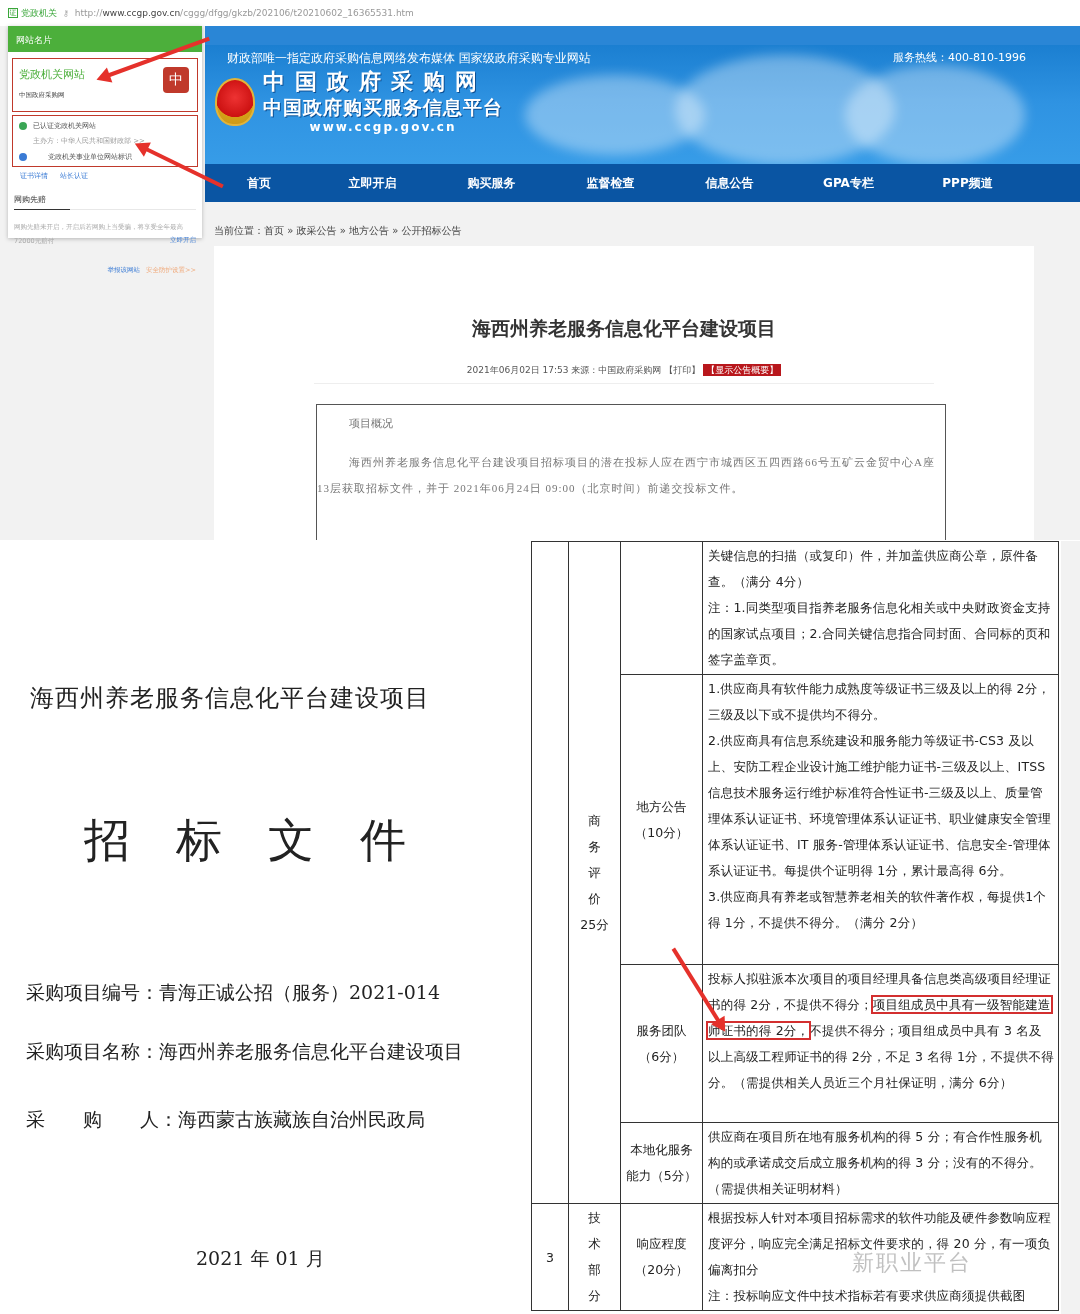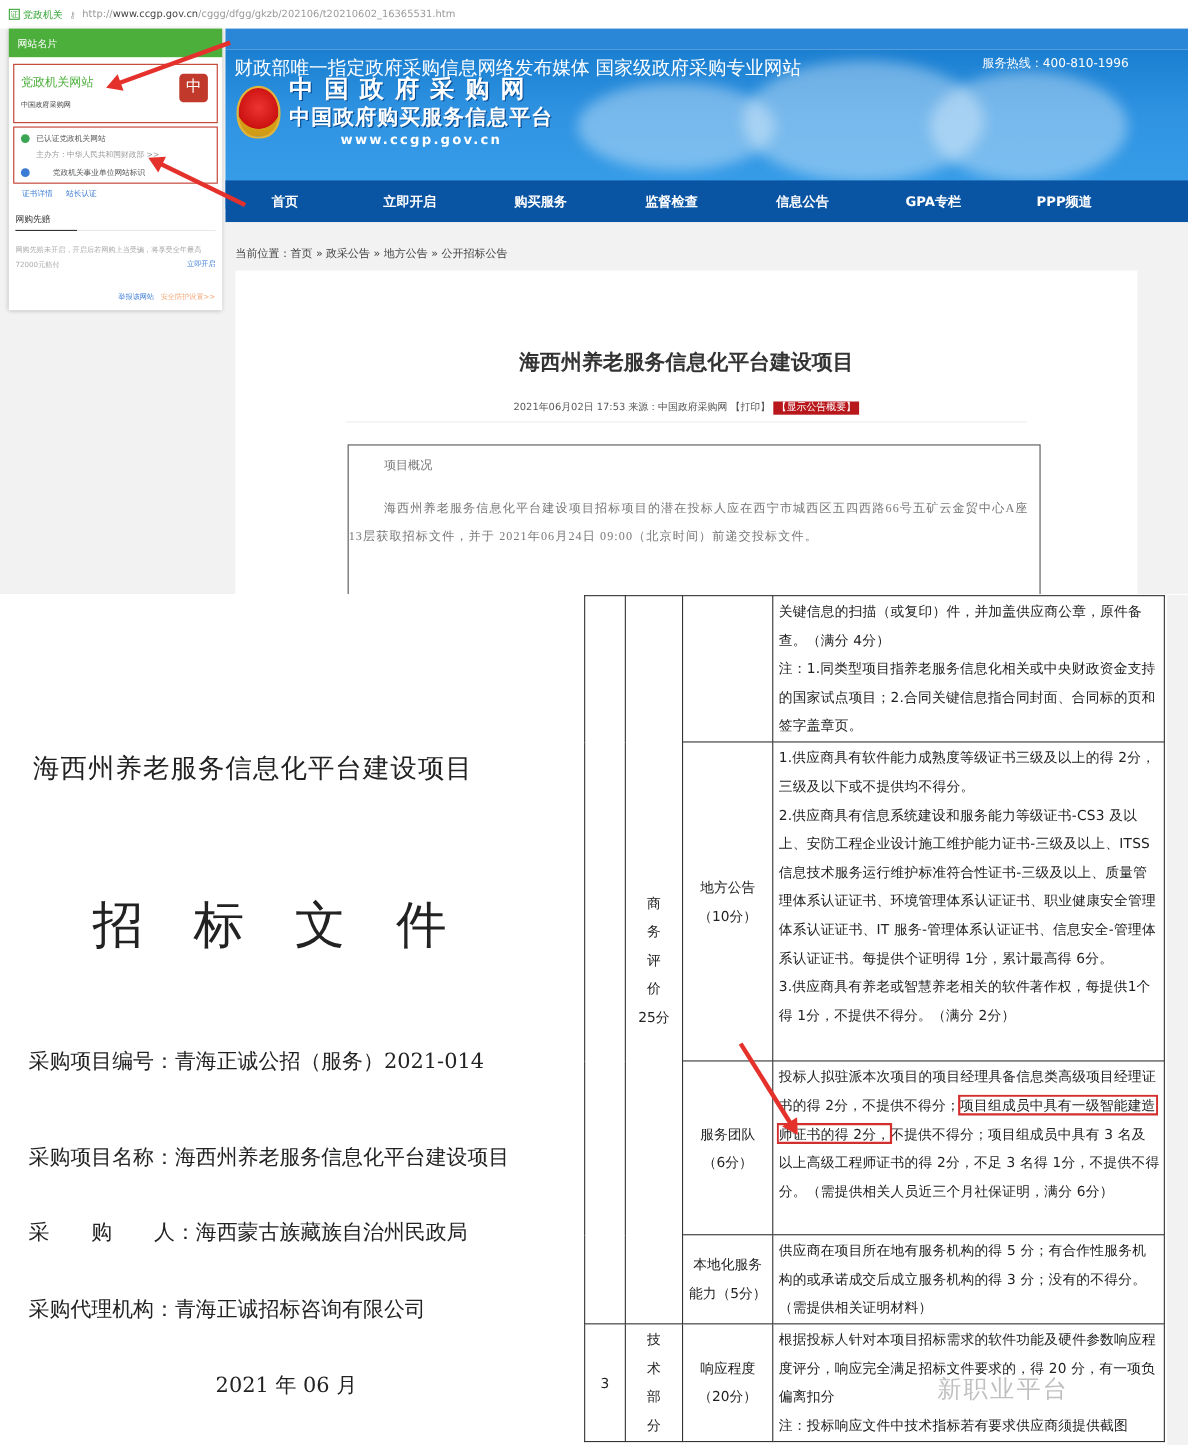--- a/index.html
+++ b/index.html
@@ -12,21 +12,21 @@
   .addrbar .cert { display:flex; align-items:center; color:#3aa63a; gap:3px; }
   .addrbar .cert .box { width:10px; height:10px; border:1px solid #3aa63a; font-size:7px; line-height:8px; text-align:center; }
   .addrbar .key { color:#aaa; margin: 0 6px; font-size: 8px; }
   .addrbar .url { color:#999; }
   .addrbar .url b { color:#444; font-weight: normal; }
 
   .site { position: absolute; left: 205px; top: 26px; width: 875px; height: 514px; }
   .site-top { position:absolute; left:0; top:19px; width:875px; height:145px; background: linear-gradient(180deg,#1b7fd1 0%,#2f93e2 40%,#3aa0ea 100%); }
   .site-top .cloud { position:absolute; border-radius:50%; background: rgba(255,255,255,0.35); filter: blur(6px); }
   .site-strip { position:absolute; left:0; top:0; width:875px; height:19px; background:#2a86d6; }
-  .tagline { position:absolute; left:8px; top:24px; font-size:17px; color:#fff; }
+  .tagline { position:absolute; left:22px; top:24px; font-size:12px; color:#fff; }
   .hotline { position:absolute; right:54px; top:24px; font-size:11px; color:#fff; }
   .logo { position:absolute; left:10px; top:60px; display:flex; align-items:center; gap:8px; }
   .emblem { width:40px; height:48px; border-radius: 50% 50% 45% 45%; background: radial-gradient(circle at 50% 40%, #e33 0%, #c11 60%, #d4a017 62%, #c8941a 100%); border: 2px solid #e2b43a; }
   .logo-text { color:#fff; font-weight:bold; }
   .logo-text .l1 { font-size:22px; letter-spacing:10px; line-height:26px; text-shadow: 1px 1px 0 #0b4e93; }
   .logo-text .l2 { font-size:19px; letter-spacing:1px; line-height:24px; text-shadow: 1px 1px 0 #0b4e93; }
   .logo-text .l3 { font-size:12px; letter-spacing:2px; text-align:center; line-height:16px; }
 
   .navbar { position:absolute; left:0; top:138px; width:875px; height:38px; background:#0a55a3; display:flex; align-items:center; }
   .navbar .nav-item { color:#fff; font-size:12px; font-weight:bold; width:119px; text-align:center; }
@@ -37,21 +37,21 @@
   .paper { position:absolute; left:9px; top:44px; width:820px; height:300px; background:#fff; }
   .article-title { position:absolute; left:0; width:820px; top:70px; text-align:center; font-size:19px; font-weight:bold; color:#333; }
   .meta { position:absolute; left:0; width:820px; top:118px; text-align:center; font-size:9px; color:#555; }
   .meta .badge { background:#b8171c; color:#fff; padding:1px 3px; margin-left:3px;margin-top:41px; }
   .meta-rule { position:absolute; left:100px; top:137px; width:620px; height:1px; background:#eee; }
   .summary { position:absolute; left:102px; top:158px; width:630px; height:146px; border:1px solid #555; padding:8px 0 0 0; font-family: Liberation Serif, serif; font-size:11px; color:#777; }
   .summary .h { padding-left:32px; line-height:20px; }
   .summary p { line-height:26px; text-indent:32px; margin-top:16px; letter-spacing:1px; }
 
   
-  .popup { position:absolute; left:8px; top:26px; width:194px; height:256px; background:#fff; box-shadow: 0 1px 4px rgba(0,0,0,0.25); font-size:7px; color:#555; }
+  .popup { position:absolute; left:8px; top:26px; width:194px; height:212px; background:#fff; box-shadow: 0 1px 4px rgba(0,0,0,0.25); font-size:7px; color:#555; }
   .popup .hdr { height:26px; background:#4caf3b; color:#fff; font-size:9px; padding:8px 0 0 8px; }
   .popup .box1 { position:absolute; left:4px; top:32px; width:186px; height:54px; border:1.5px solid #c0392b; }
   .popup .box1 .name { position:absolute; left:6px; top:8px; color:#4caf3b; font-size:11px; }
   .popup .box1 .sub { position:absolute; left:6px; top:32px; font-size:6.5px; color:#444; }
   .popup .box1 .seal { position:absolute; right:8px; top:8px; width:26px; height:26px; background:#c0392b; border-radius:4px; color:#fff; font-size:14px; text-align:center; line-height:24px; }
   .popup .box2 { position:absolute; left:4px; top:89px; width:186px; height:52px; border:1.5px solid #c0392b; }
   .popup .box2 .row { position:absolute; left:6px; display:flex; align-items:center; gap:6px; }
   .popup .dot { width:8px; height:8px; border-radius:50%; display:inline-block; }
   .popup .links { position:absolute; left:12px; top:145px; color:#3a7bd5; font-size:7px; }
   .popup .links span { margin-right:12px; }
@@ -178,25 +178,24 @@
     </div>
   </div>
 
   <div class="arrow" style="left:104px;top:75px;width:112px;transform:rotate(-20deg);"></div>
   <div class="arrow" style="left:142px;top:145px;width:90px;transform:rotate(26deg);"></div>
 </div>
 
 <div class="cover">
   <div class="proj">海西州养老服务信息化平台建设项目</div>
   <div class="doc">招标文件</div>
-  <div class="line" style="top:412px;">采购项目编号：青海正诚公招（服务）2021-014</div>
+  <div class="line" style="top:440px;">采购项目编号：青海正诚公招（服务）2021-014</div>
   <div class="line" style="top:499px;">采购项目名称：海西州养老服务信息化平台建设项目</div>
   <div class="line" style="top:567px;">采　　购　　人：海西蒙古族藏族自治州民政局</div>
-  <div class="line" style="top:637px;">采购代理机构：青海正诚招标咨询有限公司</div>
-  <div class="date">2021 年 06 月</div>
+  <div class="date">2021 年 01 月</div>
 </div>
 
 <div class="tablewrap">
   <table class="score">
     <tbody>
         <tr style="height:128px;">
       <td class="col0" rowspan="4"></td>
       <td class="col1" rowspan="4" style="white-space:pre-line;">商
 务
 评

